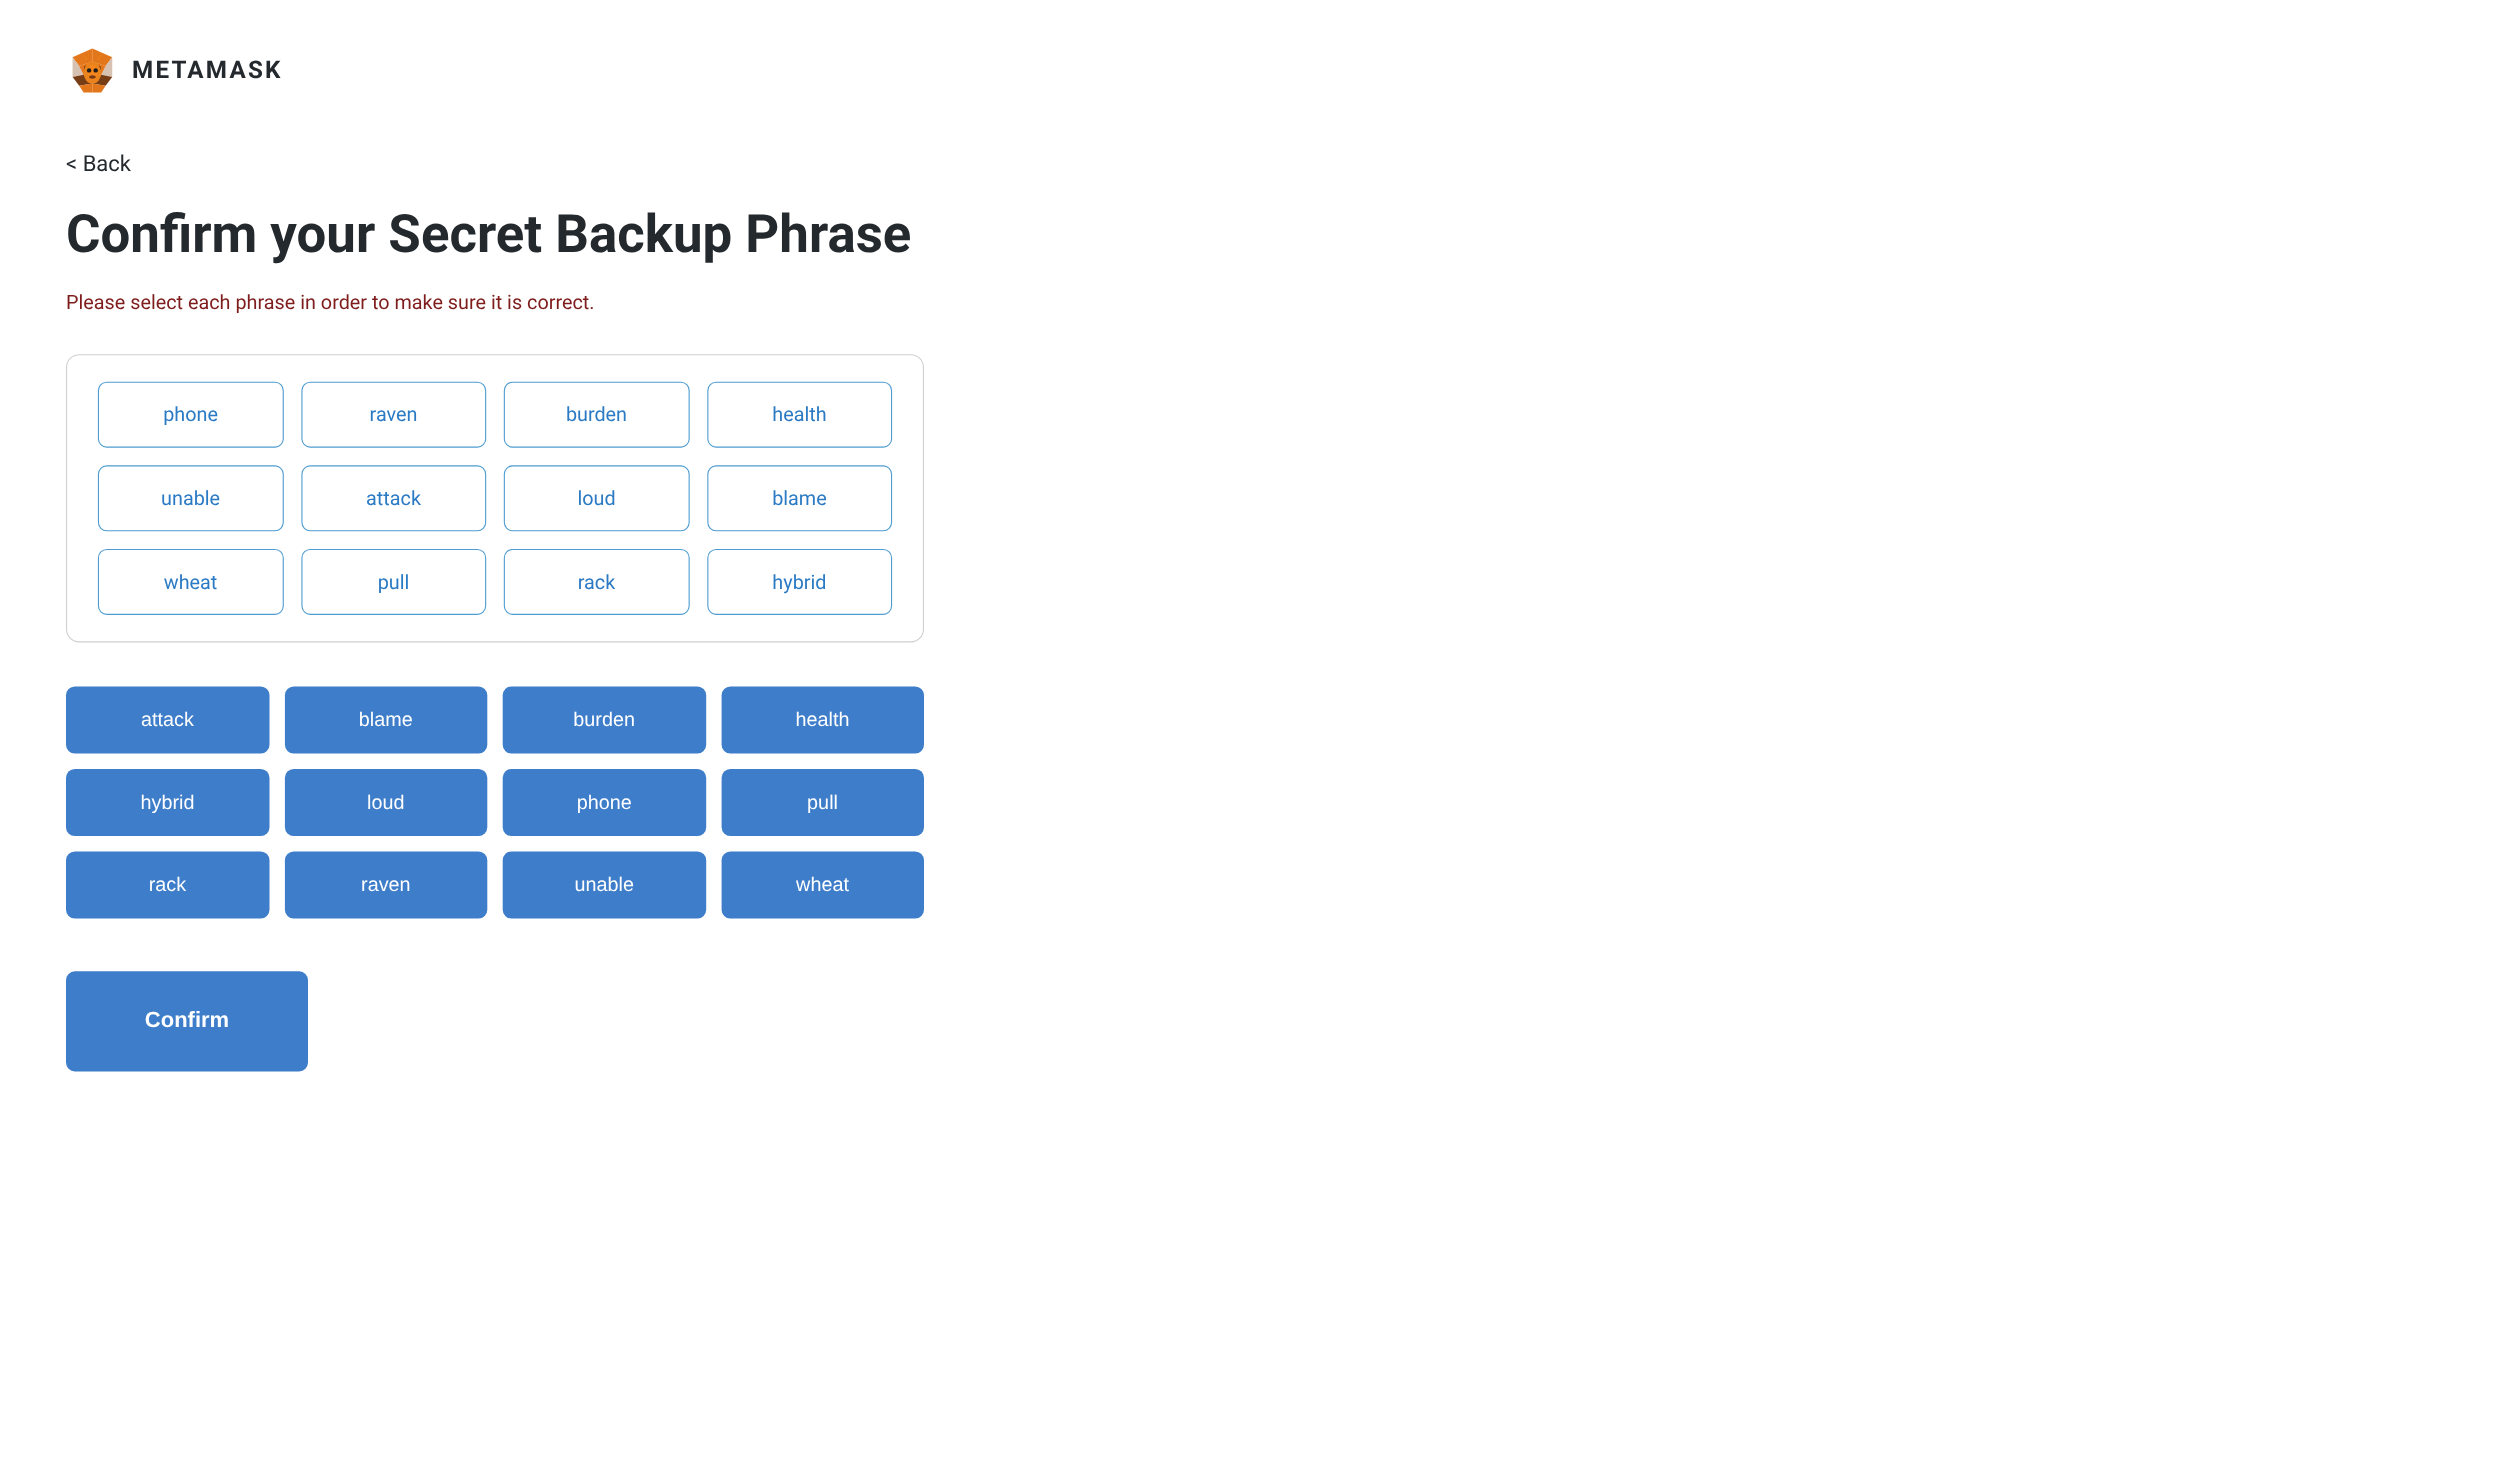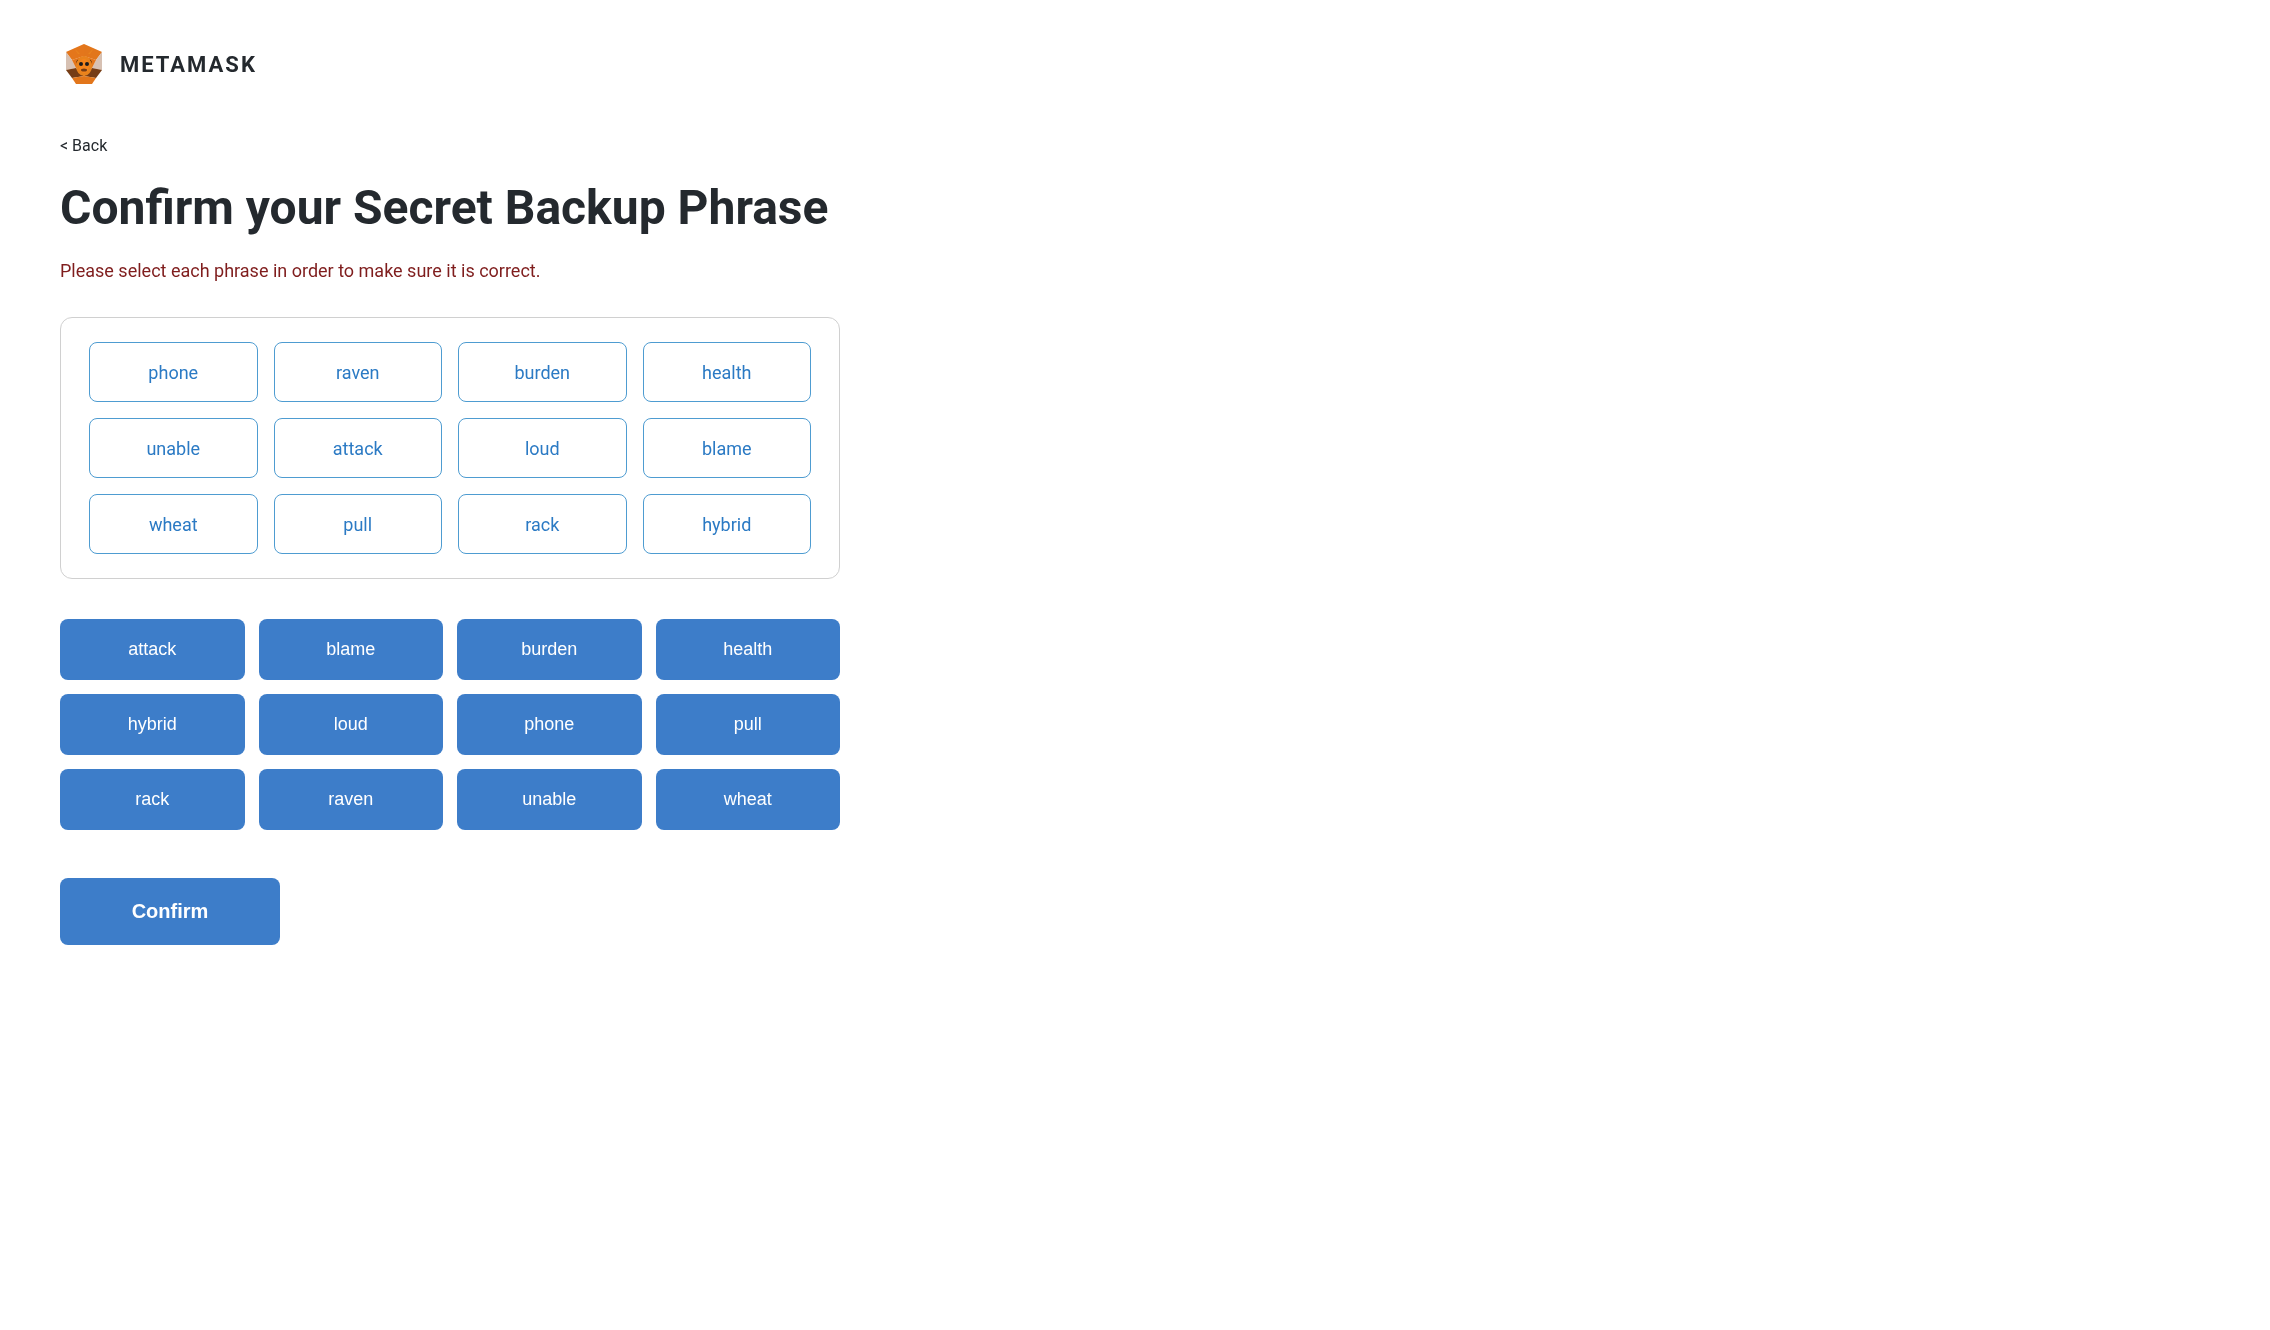--- a/index.html
+++ b/index.html
@@ -27,21 +27,21 @@
     .logo-text {
       font-size: 22px;
       font-weight: 700;
       letter-spacing: 2px;
       color: #24292e;
     }
     .back-link {
       display: inline-flex;
       align-items: center;
       gap: 4px;
-      font-size: 16px;
+      font-size: 20px;
       color: #24292e;
       cursor: pointer;
       margin-bottom: 24px;
       text-decoration: none;
     }
     .page-title {
       font-size: 48px;
       font-weight: 700;
       color: #24292e;
       margin-bottom: 24px;
@@ -95,21 +95,21 @@
       font-size: 18px;
       font-weight: 500;
       cursor: pointer;
       text-align: center;
     }
     .confirm-btn {
       background: #3d7dc9;
       color: #ffffff;
       border: none;
       border-radius: 8px;
-      padding: 22px 60px;
+      padding: 34px 60px;
       font-size: 20px;
       font-weight: 600;
       cursor: pointer;
       min-width: 220px;
     }
   </style>
 </head>
 <body>
 
 

